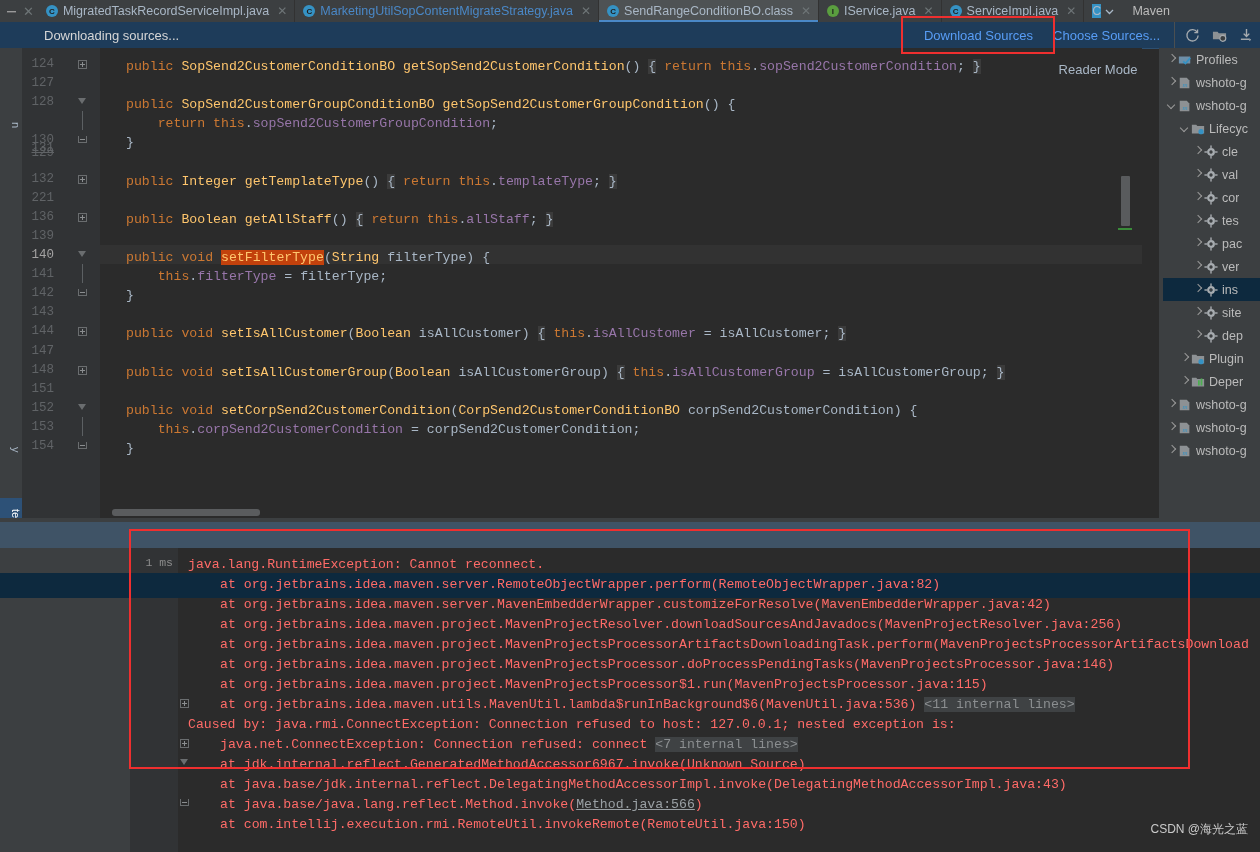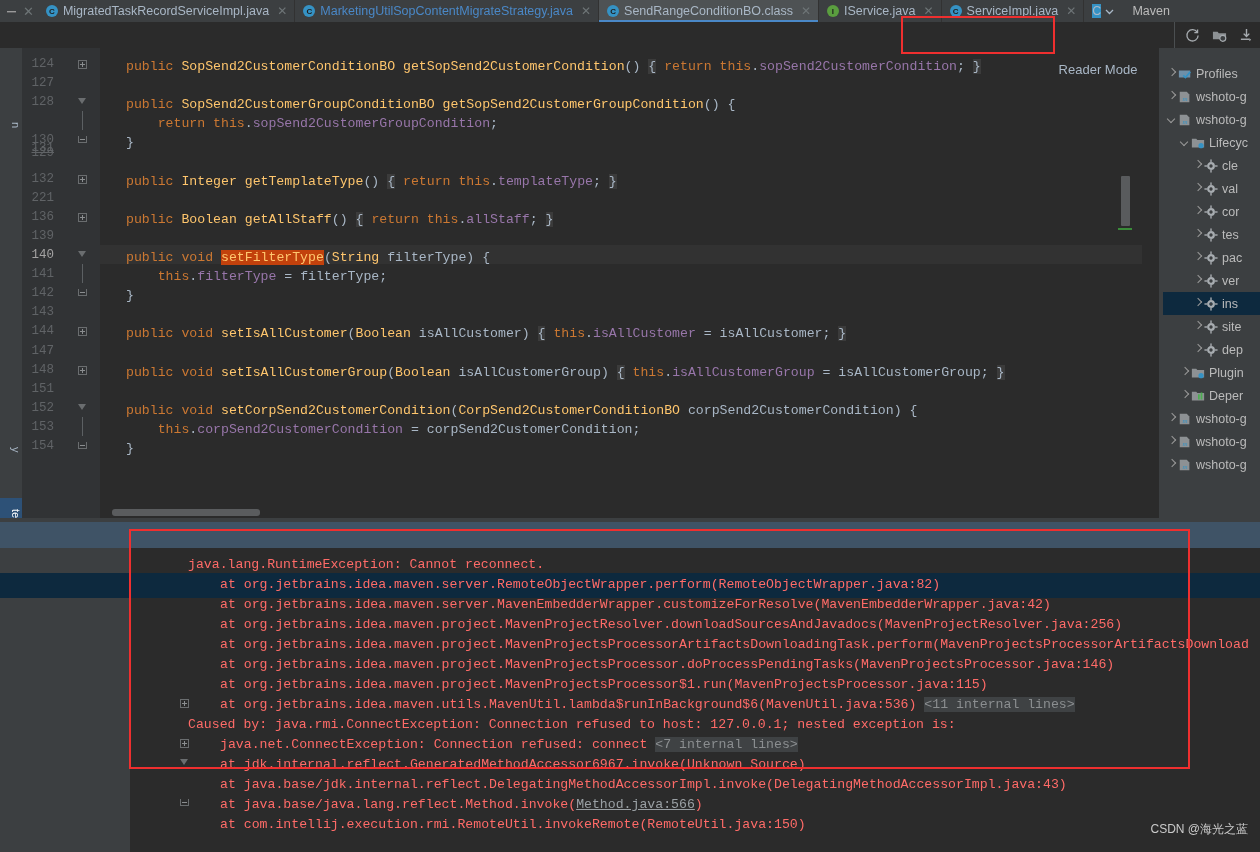--- a/index.html
+++ b/index.html
@@ -164,20 +164,27 @@
       <span class="fileicon ic-class">C</span>
       <svg width="9" height="9" viewBox="0 0 9 9">
           <path d="M1 3 L4.5 6.5 L8 3" stroke="#a9b7c6" stroke-width="1.3" fill="none"></path>
         </svg>
     </div>
     <div class="tab-maven">
       <span>Maven</span>
     </div>
   </div>
 
+  <div class="banner">
+    <span class="msg">Downloading sources...</span>
+    <span class="links">
+      <a href="#">Download Sources</a>
+      <a href="#">Choose Sources...</a>
+    </span>
+  </div>
   <div class="redbox-dl"></div>
 
   <div class="tbicons">
     <span>
       <svg width="15" height="15" viewBox="0 0 16 16">
           <path d="M13 4.5A6 6 0 1 0 14 8" stroke="#a7acb0" stroke-width="1.4" fill="none"></path>
           <path d="M13.4 1.5 L13.4 5 L10 5" stroke="#a7acb0" stroke-width="1.4" fill="none"></path>
         </svg>
     </span>
     <span>
@@ -271,21 +278,21 @@
     </div>
     <div class="hscroll"></div>
     <div class="edthumb"></div>
     <div class="edmark"></div>
     <div class="readermode">Reader Mode</div>
   </div>
 
   <div class="mavengrip"></div>
   <div class="maven">
     <div id="maven-rows">
-        <div class="mrow" style="padding-left: 4px; margin-top: 14px;">
+        <div class="mrow" style="padding-left: 4px;">
           <span class="chev"></span>
           <span class="micon"><svg width="14" height="14" viewBox="0 0 16 16">
               <path d="M1 4h13v8H1z" fill="#6e8fa8"></path>
               <path d="M6 9.5 8.5 12 14 5.5" stroke="#3592c4" stroke-width="2" fill="none"></path>
             </svg></span>
           <span class="mtxt">Profiles</span>
         </div>
         <div class="mrow" style="padding-left: 4px;">
           <span class="chev"></span>
           <span class="micon"><svg width="14" height="14" viewBox="0 0 16 16">
@@ -481,20 +488,23 @@
   </div>
 
   <div class="splitter"></div>
   <div class="runhdr"></div>
   <div class="runtree">
     <div class="rrow"></div>
     <div class="rrow sel"></div>
   </div>
 
   <div class="console">
+    <div class="cgutter">
+      <div class="cgtime">1 ms</div>
+    </div>
     <div class="csel" style="top:25px;"></div>
     <div id="console-folds">
         <div class="cfold" style="top: 151px;">
           <div class="bx plus"></div>
         </div>
         <div class="cfold" style="top: 191px;">
           <div class="bx plus"></div>
         </div>
         <div class="cfold" style="top: 211px;">
           <div class="ar"></div>

